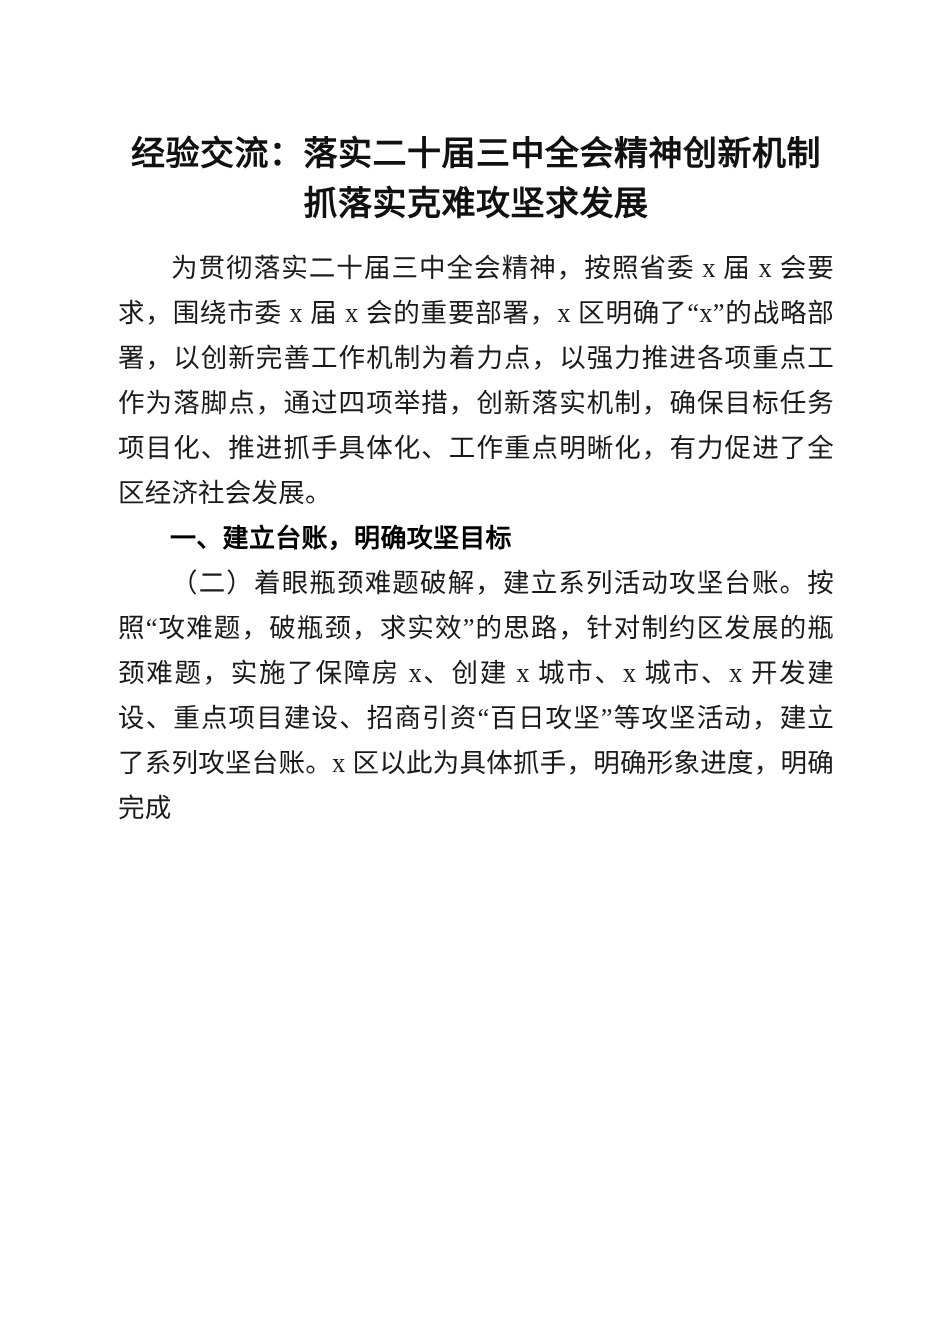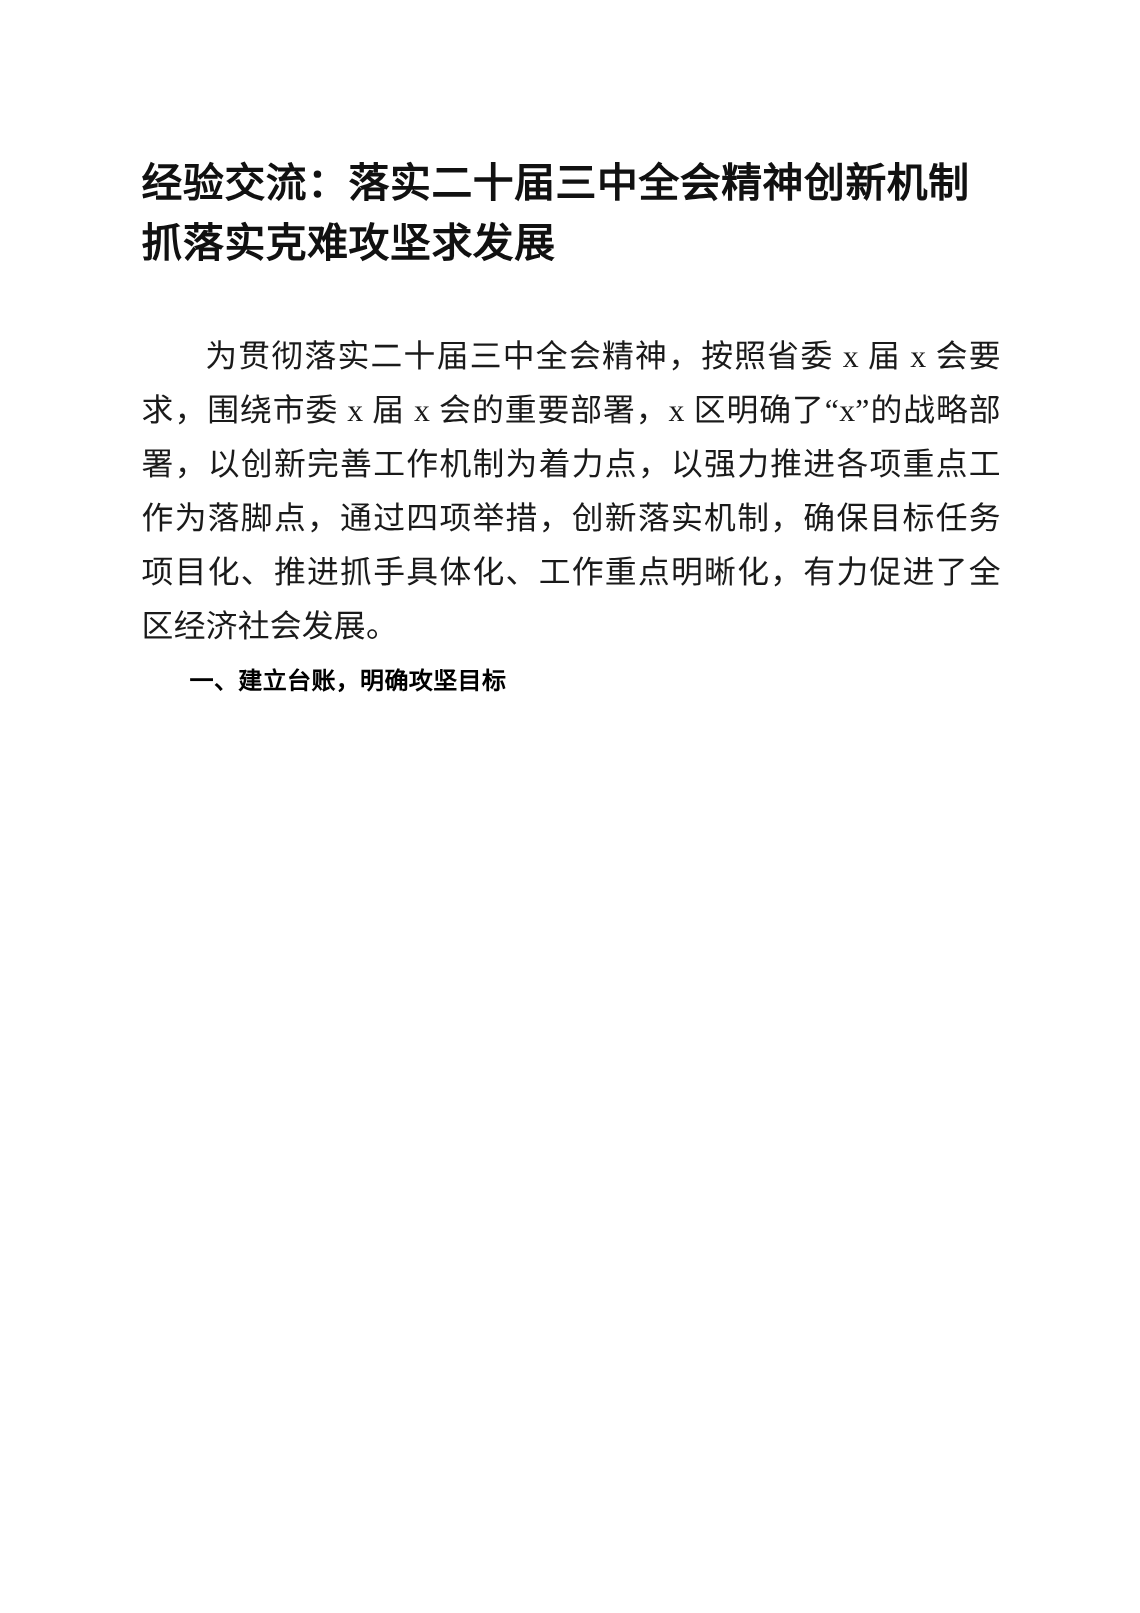--- a/index.html
+++ b/index.html
@@ -33,47 +33,48 @@
   }
 
   
   .doc-title {
     margin: 0;
     padding-top: 128px;
     font-family: "DejaVu Serif", "Liberation Serif", serif;
     font-weight: 700;
     font-size: 34px;
     line-height: 50px;
+    text-align: center;
     letter-spacing: 0.5px;
     color: #111111;
   }
 
   
   .para {
     margin: 0;
     font-family: "Liberation Serif", "DejaVu Serif", serif;
     font-size: 26.5px;
     line-height: 45px;
     text-align: justify;
     text-justify: inter-ideograph;
     text-indent: 2em;
     color: #1a1a1a;
     letter-spacing: 0.2px;
   }
 
   .para.first-body {
-    margin-top: 47px;
+    margin-top: 18px;
   }
 
   
   .section-heading {
     margin: 0;
     font-family: "DejaVu Sans", "Liberation Sans", sans-serif;
     font-weight: 700;
-    font-size: 20px;
+    font-size: 26px;
     line-height: 45px;
     text-indent: 2em;
     color: #000000;
     letter-spacing: 0.3px;
   }
 </style>
 </head>
 <body>
 
 <div class="page">
@@ -82,15 +83,16 @@
     <h1 class="doc-title">
       <span>经验交流：落实二十届三中全会精神创新机制</span><span>抓落实克难攻坚求发展</span>
     </h1>
 
     <p class="para first-body">为贯彻落实二十届三中全会精神，按照省委 x 届 x 会要求，围绕市委 x 届 x 会的重要部署，x 区明确了“x”的战略部署，以创新完善工作机制为着力点，以强力推进各项重点工作为落脚点，通过四项举措，创新落实机制，确保目标任务项目化、推进抓手具体化、工作重点明晰化，有力促进了全区经济社会发展。</p>
 
     <h2 class="section-heading">一、建立台账，明确攻坚目标</h2>
 
 
 
+    <p class="para">（二）着眼瓶颈难题破解，建立系列活动攻坚台账。按照“攻难题，破瓶颈，求实效”的思路，针对制约区发展的瓶颈难题，实施了保障房 x、创建 x 城市、x 城市、x 开发建设、重点项目建设、招商引资“百日攻坚”等攻坚活动，建立了系列攻坚台账。x 区以此为具体抓手，明确形象进度，明确完成</p>
 
   </div>
 </div>
 
 </body></html>

